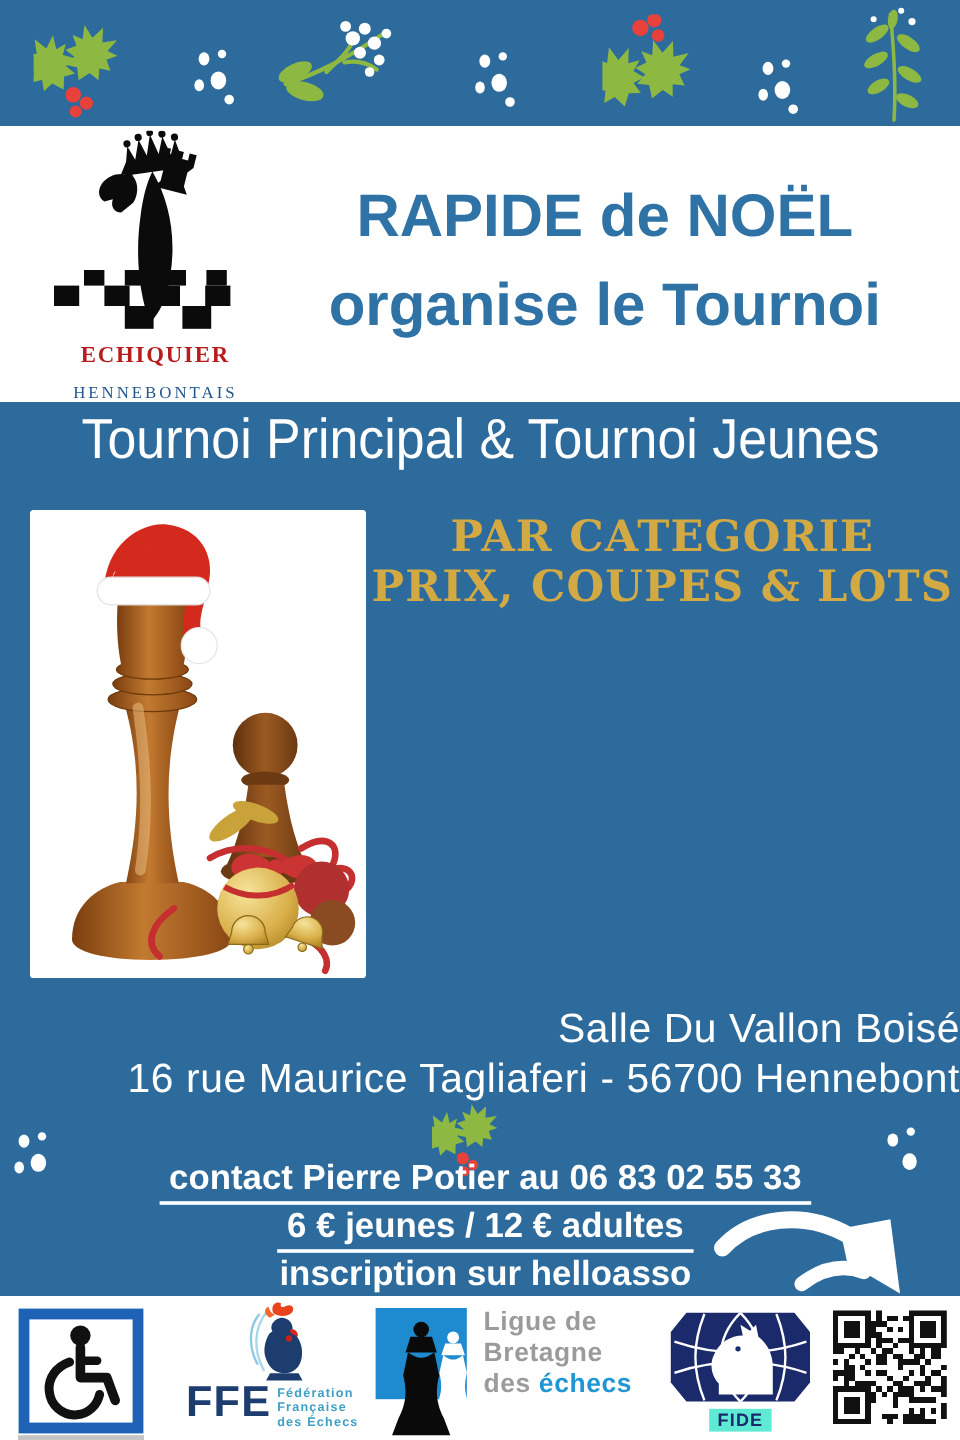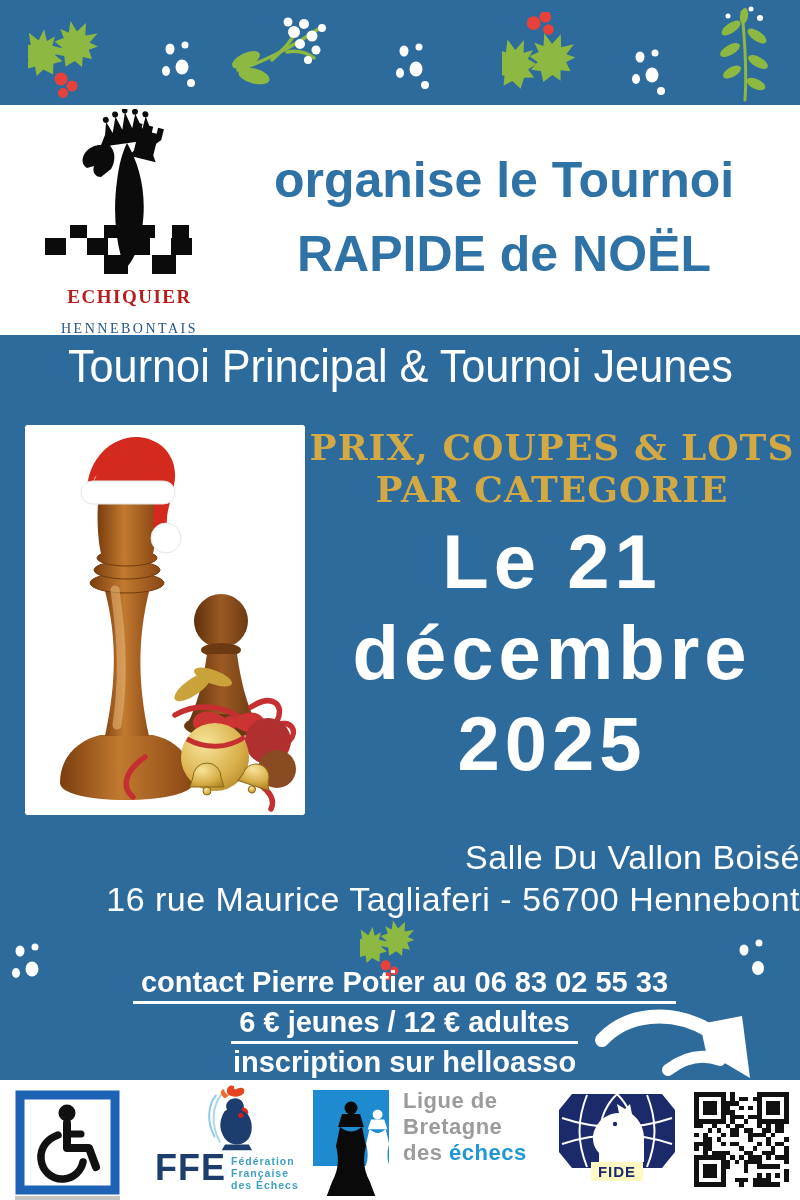--- a/index.html
+++ b/index.html
@@ -51,21 +51,21 @@
   .ffe-acronym { position:absolute; left:0px; top:62px; font-size:36px; font-weight:bold; color:#1c3d6e; letter-spacing:1px; }
   .ffe-name { position:absolute; left:76px; top:70px; font-size:10.5px; line-height:12px; color:#3f9fc4; letter-spacing:1px; font-weight:bold; white-space:nowrap; }
 
   .bzh-logo { position:absolute; left:313px; top:8px; width:280px; height:108px; }
   .bzh-square { position:absolute; left:0; top:2px; width:76px; height:76px; background:#1e8bd1; }
   .bzh-pieces { position:absolute; left:4px; top:8px; }
   .bzh-text { position:absolute; left:90px; top:0px; font-size:22px; line-height:26px; font-weight:bold; color:#9b9b9b; letter-spacing:0.5px; }
   .bzh-text .blue { color:#2196d4; }
 
   .fide-logo { position:absolute; left:556px; top:12px; width:122px; height:98px; }
-  .fide-label-wrap { position:absolute; left:35px; top:70px; width:52px; height:19px; background:#fef9c3; text-align:center; }
+  .fide-label-wrap { position:absolute; left:35px; top:82px; width:52px; height:19px; background:#5eead4; text-align:center; }
   .fide-label { font-size:15px; font-weight:bold; color:#1b2a6b; letter-spacing:1px; line-height:19px; }
 
   .qr-wrap { position:absolute; left:688px; top:6px; width:107px; height:107px; background:#ffffff;
     display:flex; align-items:center; justify-content:center; }
 
   .wheelchair { position:absolute; left:15px; top:10px; }
 </style>
 </head>
 <body>
 
@@ -198,22 +198,22 @@
           <rect x="84" y="129" width="21" height="17"></rect>
             <rect x="126" y="129" width="21" height="17"></rect>
           <rect x="59" y="146" width="24" height="19"></rect>
             <rect x="107" y="146" width="24" height="19"></rect>
         </g>
       </svg>
       <div class="club-name1">ECHIQUIER</div>
       <div class="club-name2">HENNEBONTAIS</div>
     </div>
     <div class="main-title">
+      <div>RAPIDE de NOËL</div>
       <div>organise le Tournoi</div>
-      <div>RAPIDE de NOËL</div>
     </div>
   </div>
 
   <div class="subtitle-band">
     <span>Tournoi Principal &amp; Tournoi Jeunes</span>
   </div>
 
   <div class="photo-box">
     <svg width="280" height="390" viewBox="0 0 280 390">
       <defs>
@@ -282,29 +282,24 @@
         <circle cx="182" cy="366" r="4"></circle>
         <g transform="rotate(18 230 358)">
           <path d="M216,352 a13,13 0 0 1 26,0 l3,9 h-32 z"></path>
           <circle cx="229" cy="365" r="3.5"></circle>
         </g>
       </g>
     </svg>
   </div>
 
   <div class="prizes">
+    <div>PAR CATEGORIE</div>
     <div>PRIX, COUPES &amp; LOTS</div>
-    <div>PAR CATEGORIE</div>
   </div>
 
-  <div class="event-date">
-    <div>Le 21</div>
-    <div>décembre</div>
-    <div>2025</div>
-  </div>
 
   <div class="venue">
     <div>Salle Du Vallon Boisé</div>
     <div>16 rue Maurice Tagliaferi - 56700 Hennebont</div>
   </div>
 
   <svg class="abs" style="left:8px; top:942px;" width="44" height="50" viewBox="0 0 44 50">
     <g fill="#ffffff">
       <ellipse cx="12" cy="9" rx="4.5" ry="5.5"></ellipse>
         <circle cx="27" cy="5" r="3.5"></circle>

